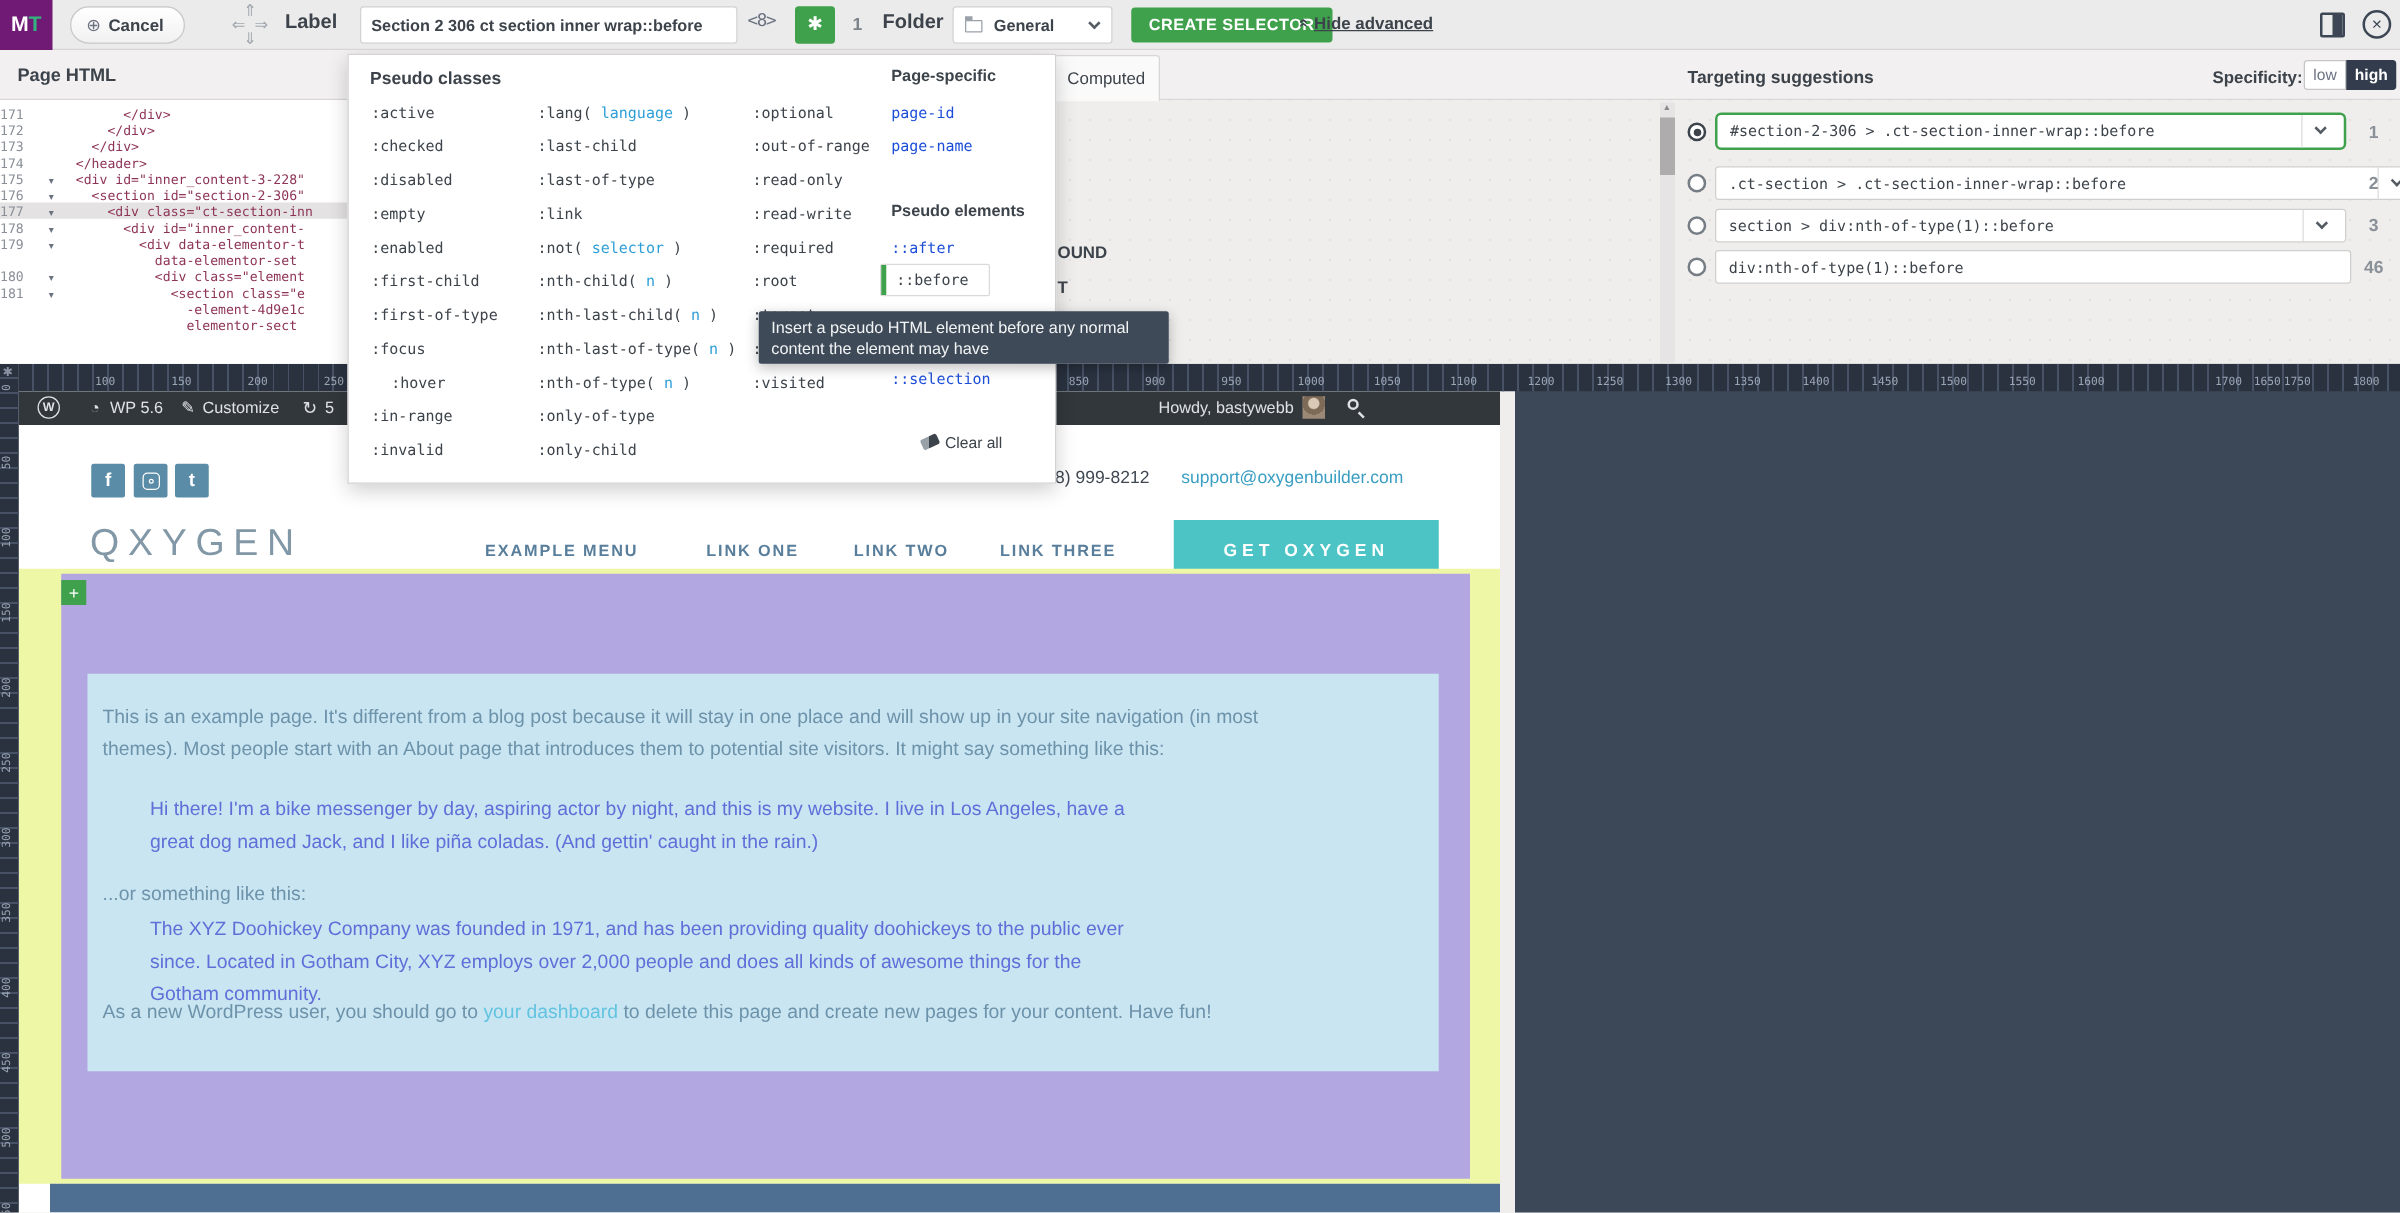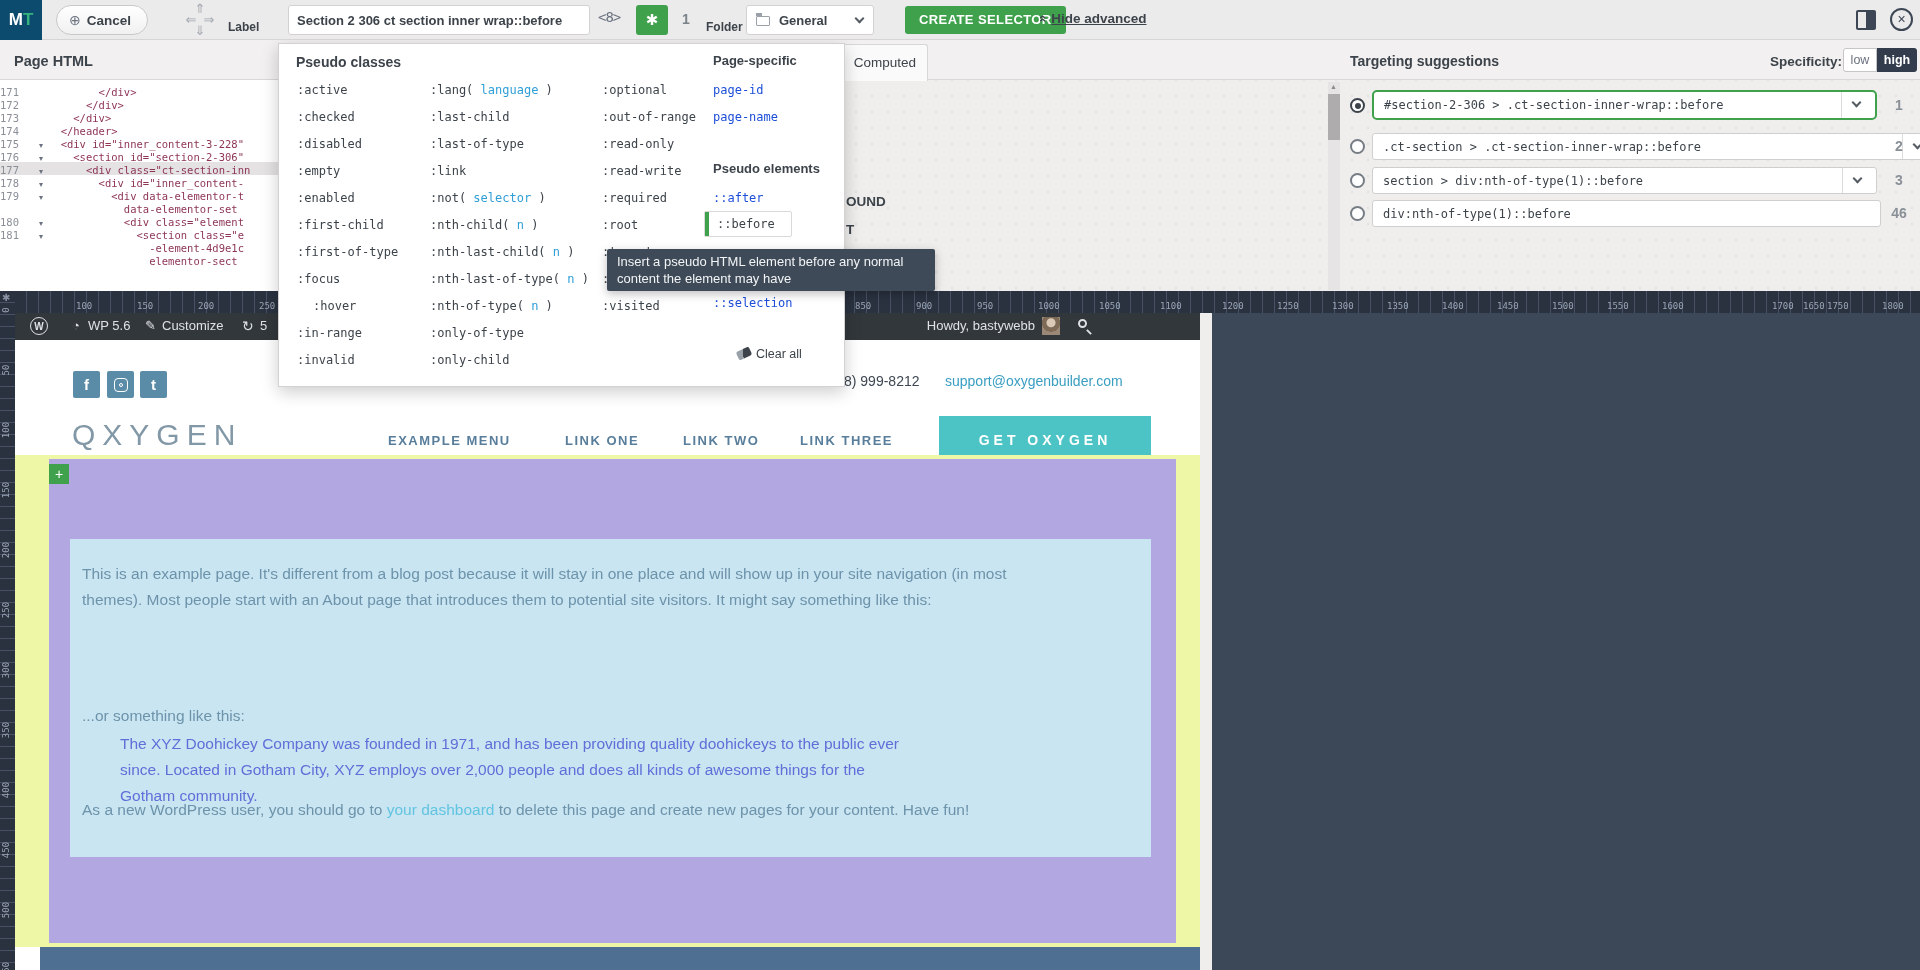--- a/index.html
+++ b/index.html
@@ -3,37 +3,37 @@
 <meta charset="utf-8">
 <style>
   * { margin:0; padding:0; box-sizing:border-box; }
   html,body { width:1920px; height:970px; overflow:hidden; background:#efeeed;
     font-family:"Liberation Sans", sans-serif; }
   .mono { font-family:"DejaVu Sans Mono", monospace; }
 
   
   #toolbar { position:absolute; left:0; top:0; width:1920px; height:40px;
     background:#ecebeb; border-bottom:1px solid #d6d4d4; z-index:50; }
-  #mt-logo { position:absolute; left:0; top:0; width:42px; height:40px; background:#0c4a6e;
+  #mt-logo { position:absolute; left:0; top:0; width:42px; height:40px; background:#701a75;
     color:#fff; font-weight:bold; font-size:17px; text-align:center; line-height:40px; }
   #mt-logo b { color:#35b37e; }
   #cancel-btn { position:absolute; left:56px; top:5px; height:30px; padding:0 16px 0 12px;
     background:linear-gradient(#ffffff,#f2f1f1); border:1px solid #c9c9c9; border-radius:16px;
     font-size:13.5px; font-weight:bold; color:#3c434a; line-height:28px; cursor:pointer; }
   #cancel-btn .xh { color:#6b7280; font-weight:normal; margin-right:6px; font-size:14px; }
   #move-widget { position:absolute; left:178px; top:3px; color:#a2a8af; font-size:13px; width:44px; text-align:center; line-height:11px; }
-  .cap { position:absolute; font-size:12px; font-weight:bold; color:#3c434a; top:20px; }
+  .cap { position:absolute; font-size:16px; font-weight:bold; color:#3c434a; top:9px; }
   #label-input { position:absolute; left:288px; top:5px; width:302px; height:30px;
     border:1px solid #d3d1d1; border-radius:3px; background:#fff; font-size:13px; font-weight:bold;
     color:#3c434a; padding:0 8px; font-family:"Liberation Sans",sans-serif; }
   #code-toggle { position:absolute; left:598px; top:9px; color:#6b7280; font-size:14px; letter-spacing:-1px; }
   #gear-btn { position:absolute; left:636px; top:5px; width:32px; height:30px; background:#3fa14c;
     border-radius:3px; color:#fff; text-align:center; line-height:30px; font-size:15px; cursor:pointer; }
   #sel-count { position:absolute; left:682px; top:11px; font-size:14px; font-weight:bold; color:#7a828a; }
-  #folder-select { position:absolute; left:746px; top:5px; width:128px; height:30px; background:#fff;
+  #folder-select { position:absolute; left:762px; top:5px; width:128px; height:30px; background:#fff;
     border:1px solid #d3d1d1; border-radius:3px; cursor:pointer; }
   .folder-glyph { position:absolute; left:9px; top:10px; width:14px; height:10px;
     border:1.5px solid #9aa1a9; border-radius:1px; }
   .folder-glyph i { position:absolute; left:-1px; top:-4px; width:6px; height:3px; background:#9aa1a9; display:block; }
   #folder-select .val { position:absolute; left:32px; top:7px; font-size:13px; font-weight:bold; color:#3c434a; }
   .chev { display:inline-block; width:7px; height:7px; border-right:2px solid #555b63;
     border-bottom:2px solid #555b63; transform:rotate(45deg); }
   #folder-select .chev { position:absolute; right:10px; top:9px; }
   #create-btn { position:absolute; left:905px; top:6px; height:28px; padding:0 14px; background:#3fa14c;
     border-radius:3px; color:#fff; font-size:13px; font-weight:bold; line-height:28px; letter-spacing:.4px; cursor:pointer; }
@@ -263,20 +263,21 @@
         <span class="nav-link" style="left: 785px;">LINK THREE</span>
       </div>
     <div id="cta-btn">GET OXYGEN</div>
   </div>
 
   <div id="yellow-section">
     <div id="lavender">
       <div id="add-badge">+</div>
       <div id="blue-box">
         <p id="p1">This is an example page. It's different from a blog post because it will stay in one place and will show up in your site navigation (in most themes). Most people start with an About page that introduces them to potential site visitors. It might say something like this:</p>
+        <p id="q1" class="quote">Hi there! I'm a bike messenger by day, aspiring actor by night, and this is my website. I live in Los Angeles, have a great dog named Jack, and I like piña coladas. (And gettin' caught in the rain.)</p>
         <p id="p2">...or something like this:</p>
         <p id="q2" class="quote">The XYZ Doohickey Company was founded in 1971, and has been providing quality doohickeys to the public ever since. Located in Gotham City, XYZ employs over 2,000 people and does all kinds of awesome things for the Gotham community.</p>
         <p id="p3"><span>As a new WordPress user, you should go to </span><span id="dash-link">your dashboard</span><span> to delete this page and create new pages for your content. Have fun!</span></p>
       </div>
     </div>
   </div>
   <div id="footer-strip"></div>
 
 </div>
 

